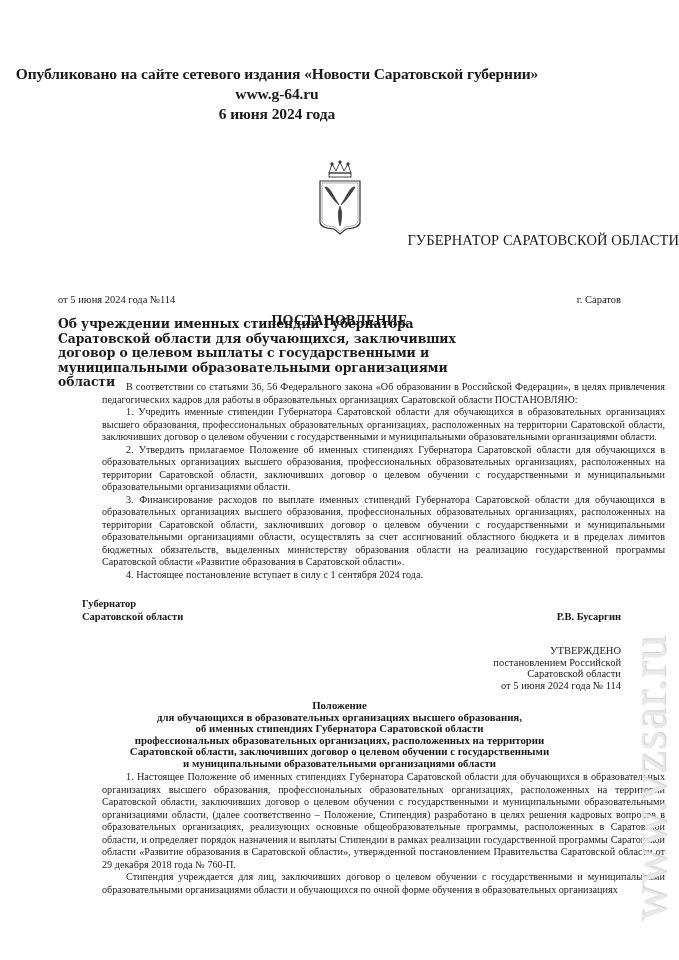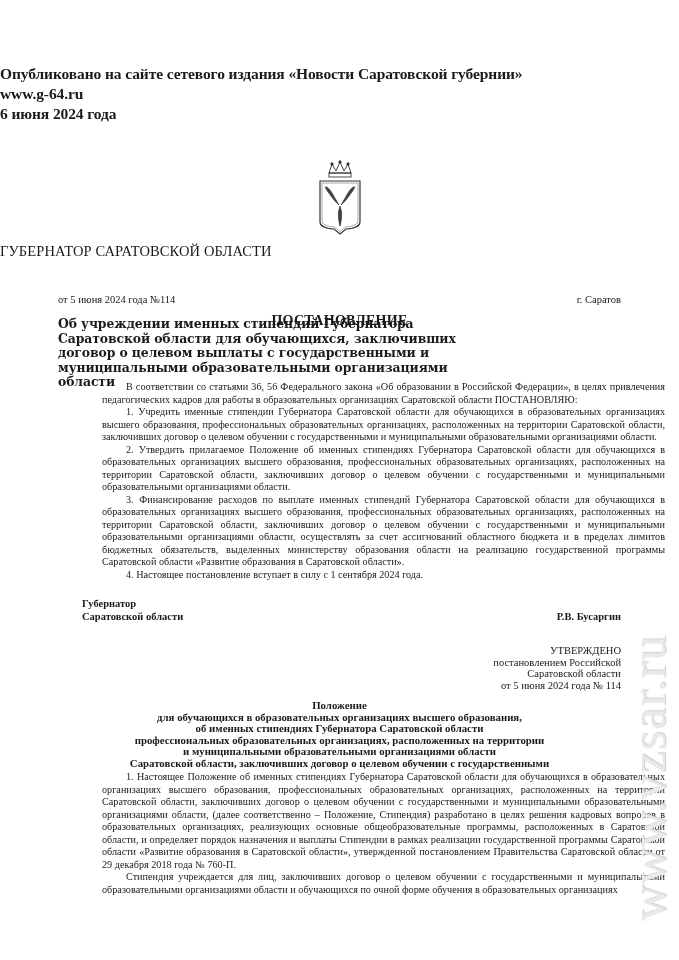--- a/index.html
+++ b/index.html
@@ -1,19 +1,19 @@
 <!DOCTYPE html>
 <html><head>
 <meta charset="utf-8">
 <style>
   html, body { margin:0; padding:0; background:#ffffff; }
   body { width:679px; height:960px; position:relative; overflow:hidden; color:#1a1a1a; }
-  .pub { position:absolute; left:0; top:64px; width:554px; font-family:"Liberation Serif", serif; font-weight:bold; font-size:15.5px; line-height:20px; letter-spacing:-0.1px; }
+  .pub { position:absolute; left:0; top:64px; width:554px; text-align:center; font-family:"Liberation Serif", serif; font-weight:bold; font-size:15.5px; line-height:20px; letter-spacing:-0.1px; }
   .emblem { position:absolute; left:316px; top:160px; width:48px; height:76px; }
-  .gov { position:absolute; left:0; top:243px; width:679px; text-align:left; font-family:"Liberation Serif", serif; font-size:14.5px; letter-spacing:0.1px; }
+  .gov { position:absolute; left:0; top:232px; width:679px; text-align:right; font-family:"Liberation Serif", serif; font-size:14.5px; letter-spacing:0.1px; }
   .decree { position:absolute; left:0; top:269px; width:679px; text-align:center; font-family:"Liberation Serif", serif; font-weight:bold; font-size:14px; letter-spacing:0.3px;margin-top:44px; }
   .dateline { position:absolute; left:58px; top:294px; width:563px; font-family:"Liberation Serif", serif; font-size:10.5px; }
   .dateline .city { position:absolute; right:0; top:0; }
   .subject { position:absolute; left:58px; top:317px; width:430px; font-family:"DejaVu Serif", serif; font-weight:bold; font-size:12.4px; line-height:14.6px; letter-spacing:-0.1px; }
   .body { position:absolute; left:58px; width:563px; font-family:"Liberation Serif", serif; font-size:10.2px; line-height:12.5px; text-align:justify;margin-left:44px; }
   .body p { margin:0; text-indent:24px; }
   .b1 { top:381px; }
   .sign { position:absolute; left:82px; top:598px; width:539px; font-family:"Liberation Serif", serif; font-weight:bold; font-size:10.5px; line-height:12.6px; }
   .sign .name { position:absolute; right:0; bottom:0; }
   .approved { position:absolute; right:58px; top:645px; text-align:right; font-family:"Liberation Serif", serif; font-size:10.5px; line-height:11.5px; }
@@ -82,22 +82,22 @@
   <div>постановлением Российской</div>
   <div>Саратовской области</div>
   <div>от 5 июня 2024 года № 114</div>
 </div>
 
 <div class="reg-title">
   <div>Положение</div>
   <div>для обучающихся в образовательных организациях высшего образования,</div>
   <div>об именных стипендиях Губернатора Саратовской области</div>
   <div>профессиональных образовательных организациях, расположенных на территории</div>
+  <div>Саратовской области, заключивших договор о целевом обучении с государственными</div>
   <div>и муниципальными образовательными организациями области</div>
-  <div>Саратовской области, заключивших договор о целевом обучении с государственными</div>
 </div>
 
 <div class="body b2">
   <p>1. Настоящее Положение об именных стипендиях Губернатора Саратовской области для обучающихся в образовательных организациях высшего образования, профессиональных образовательных организациях, расположенных на территории Саратовской области, заключивших договор о целевом обучении с государственными и муниципальными образовательными организациями области, (далее соответственно – Положение, Стипендия) разработано в целях решения кадровых вопросов в образовательных организациях, реализующих основные общеобразовательные программы, расположенных в Саратовской области, и определяет порядок назначения и выплаты Стипендии в рамках реализации государственной программы Саратовской области «Развитие образования в Саратовской области», утвержденной постановлением Правительства Саратовской области от 29 декабря 2018 года № 760-П.</p>
   <p>Стипендия учреждается для лиц, заключивших договор о целевом обучении с государственными и муниципальными образовательными организациями области и обучающихся по очной форме обучения в образовательных организациях</p>
 </div>
 
 <div class="watermark">
   <span>www.vzsar.ru</span>
 </div>

